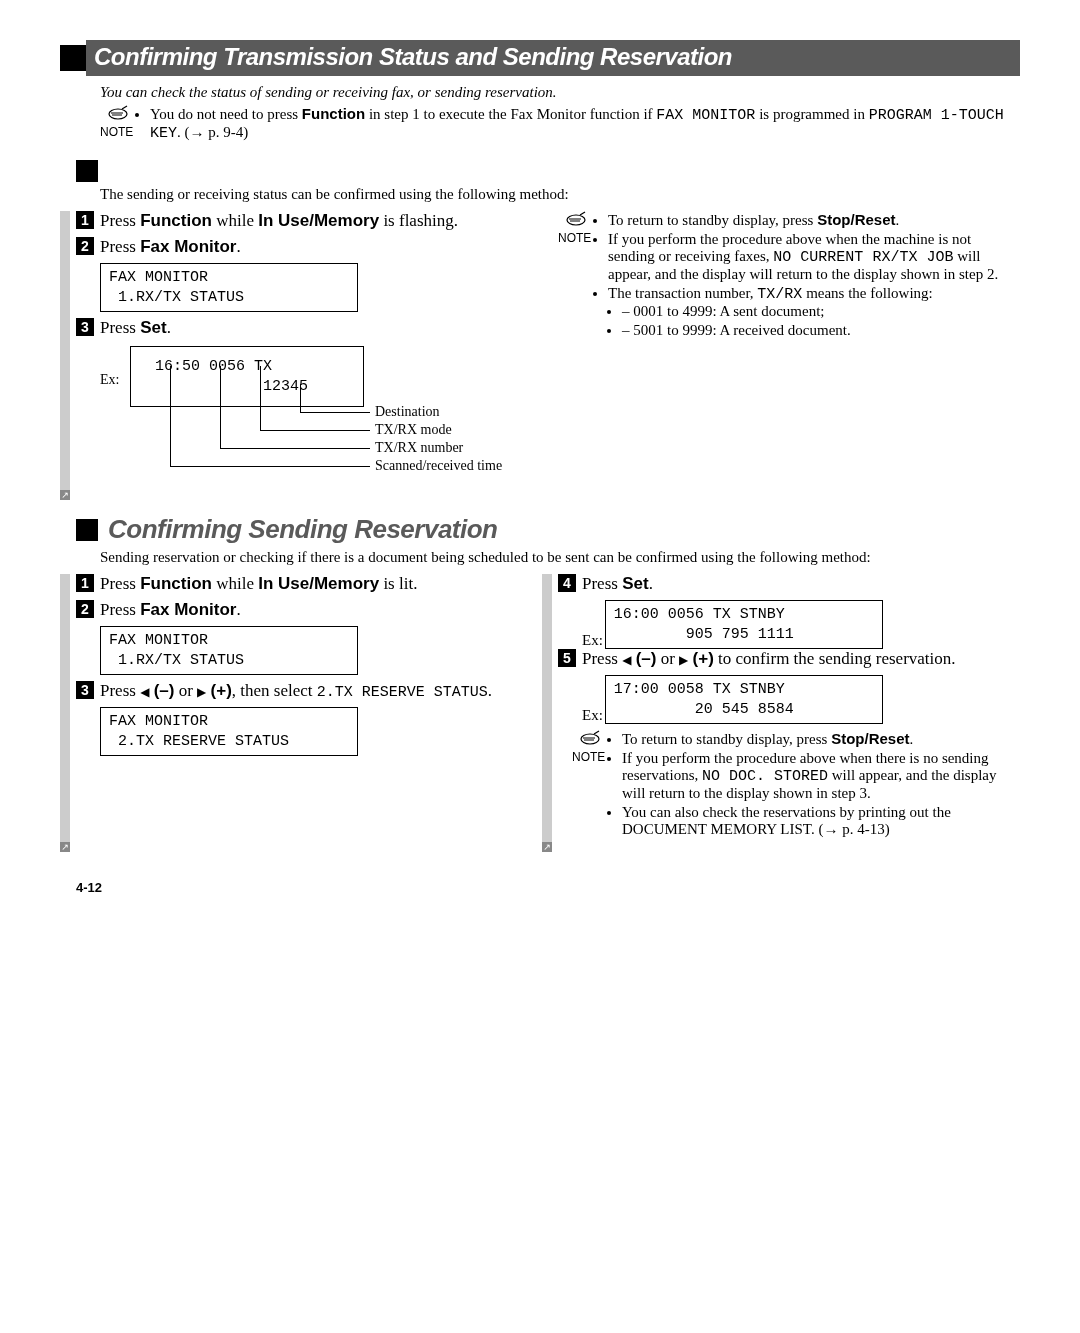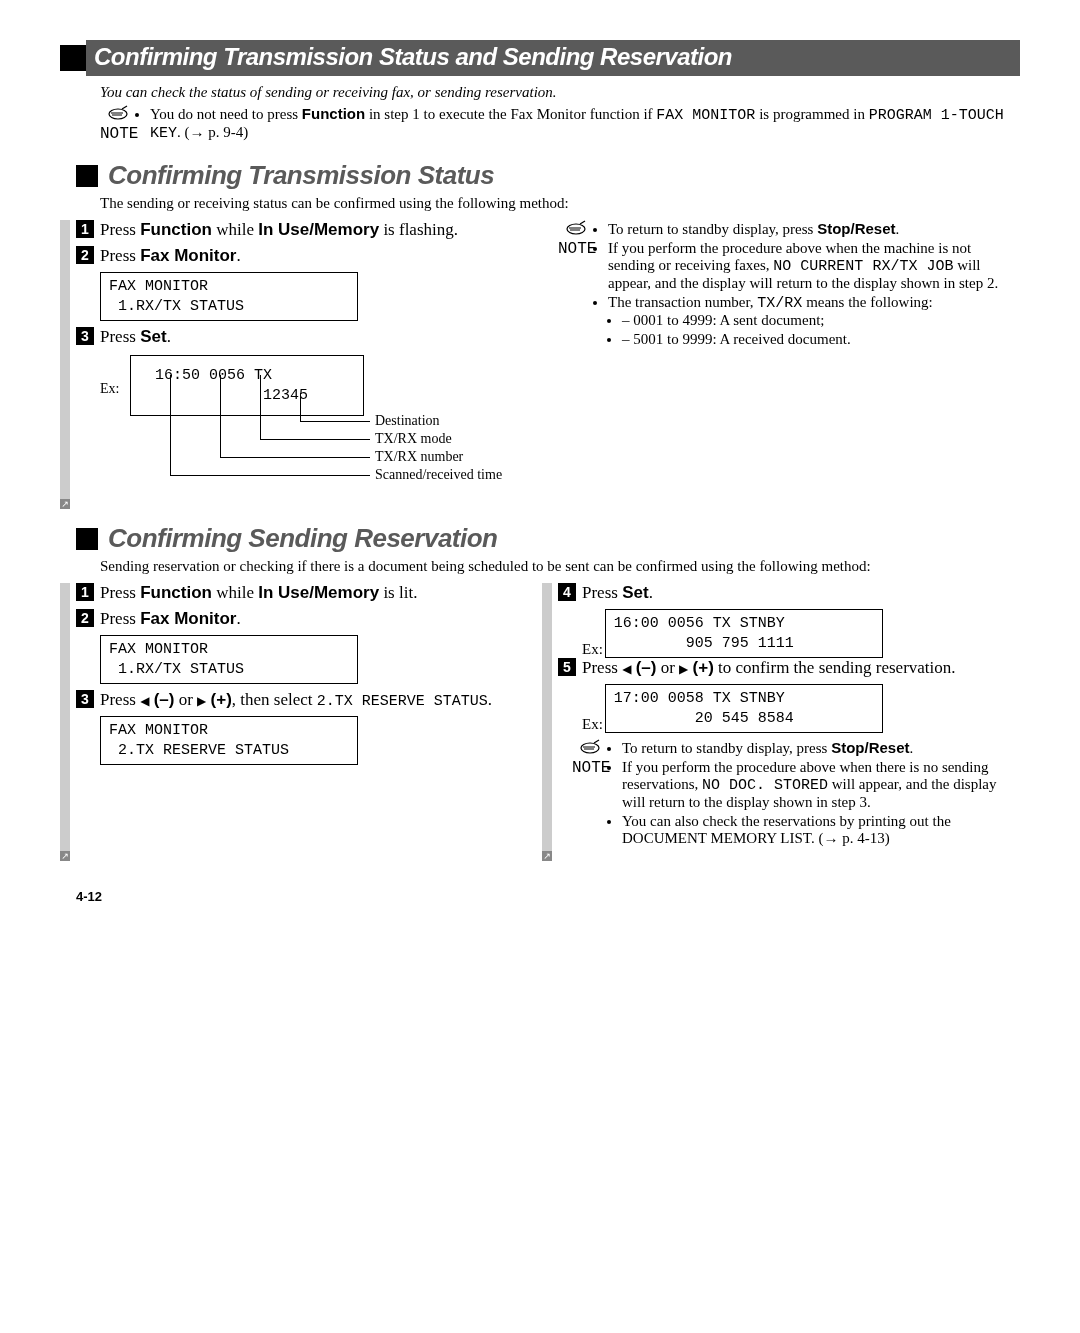--- a/index.html
+++ b/index.html
@@ -41,22 +41,22 @@
   .note-row {
     display: flex;
     align-items: flex-start;
     margin-left: 40px;
     margin-bottom: 6px;
   }
   .note-icon {
     flex-shrink: 0;
     width: 36px;
     text-align: left;
-    font-size: 16px;
-    font-family: Liberation Mono, monospace;
+    font-size: 12px;
+    font-family: Liberation Sans, sans-serif;
   }
   .note-icon svg { display: block; margin: 0 auto 2px; }
   .note-text { flex: 1; font-size: 15px; }
   .note-text ul, .bullet-list { margin: 0; padding-left: 14px; list-style: disc; }
   .note-text li, .bullet-list li { margin-bottom: 2px; }
   .sub-heading {
     display: flex;
     align-items: center;
     color: #5a5a5a;
     font-family: Arial, sans-serif;
@@ -194,21 +194,20 @@
     <ul class="bullet-list">
         <li>
       <span>You do not need to press </span><span class="bold-sans">Function</span><span> in step 1 to execute the Fax Monitor function if </span><span class="mono">FAX MONITOR</span><span> is programmed in </span><span class="mono">PROGRAM 1-TOUCH KEY</span><span>. (→ p. 9-4)</span>
     </li>
       </ul>
   </div>
 </div>
 
 <div class="sub-heading">
   <span class="black-square"></span>
-  <span>Confirming Transmission Status</span>
 </div>
 <p class="sub-desc">The sending or receiving status can be confirmed using the following method:</p>
 
 <div class="two-col">
   <div class="col" style="padding-bottom:4px;">
     <div class="col-bar"></div>
       <div class="col-bar-arrow">↗</div>
     <div class="step">
       <div class="step-num">1</div>
       <div class="step-text"><span>Press </span><span class="bold-sans">Function</span><span> while </span><span class="bold-sans">In Use/Memory</span><span> is flashing.</span></div>

